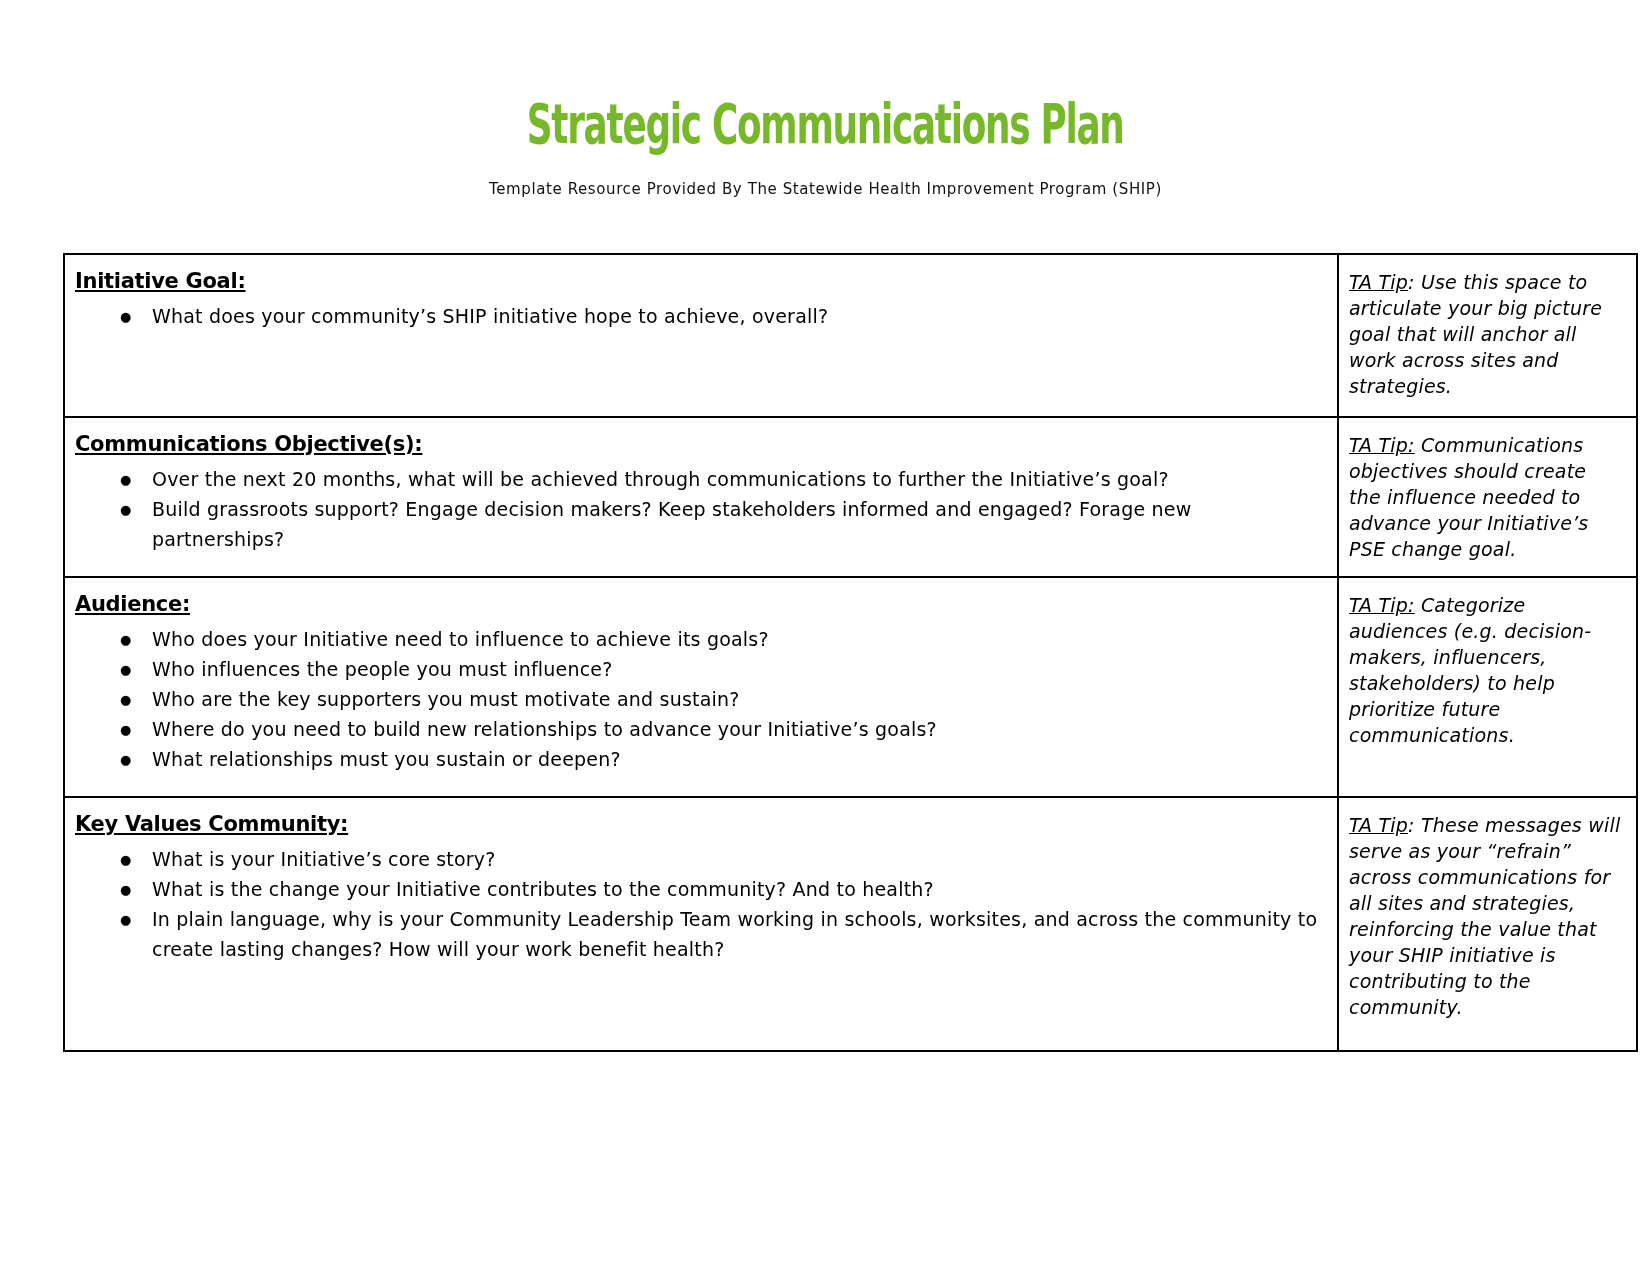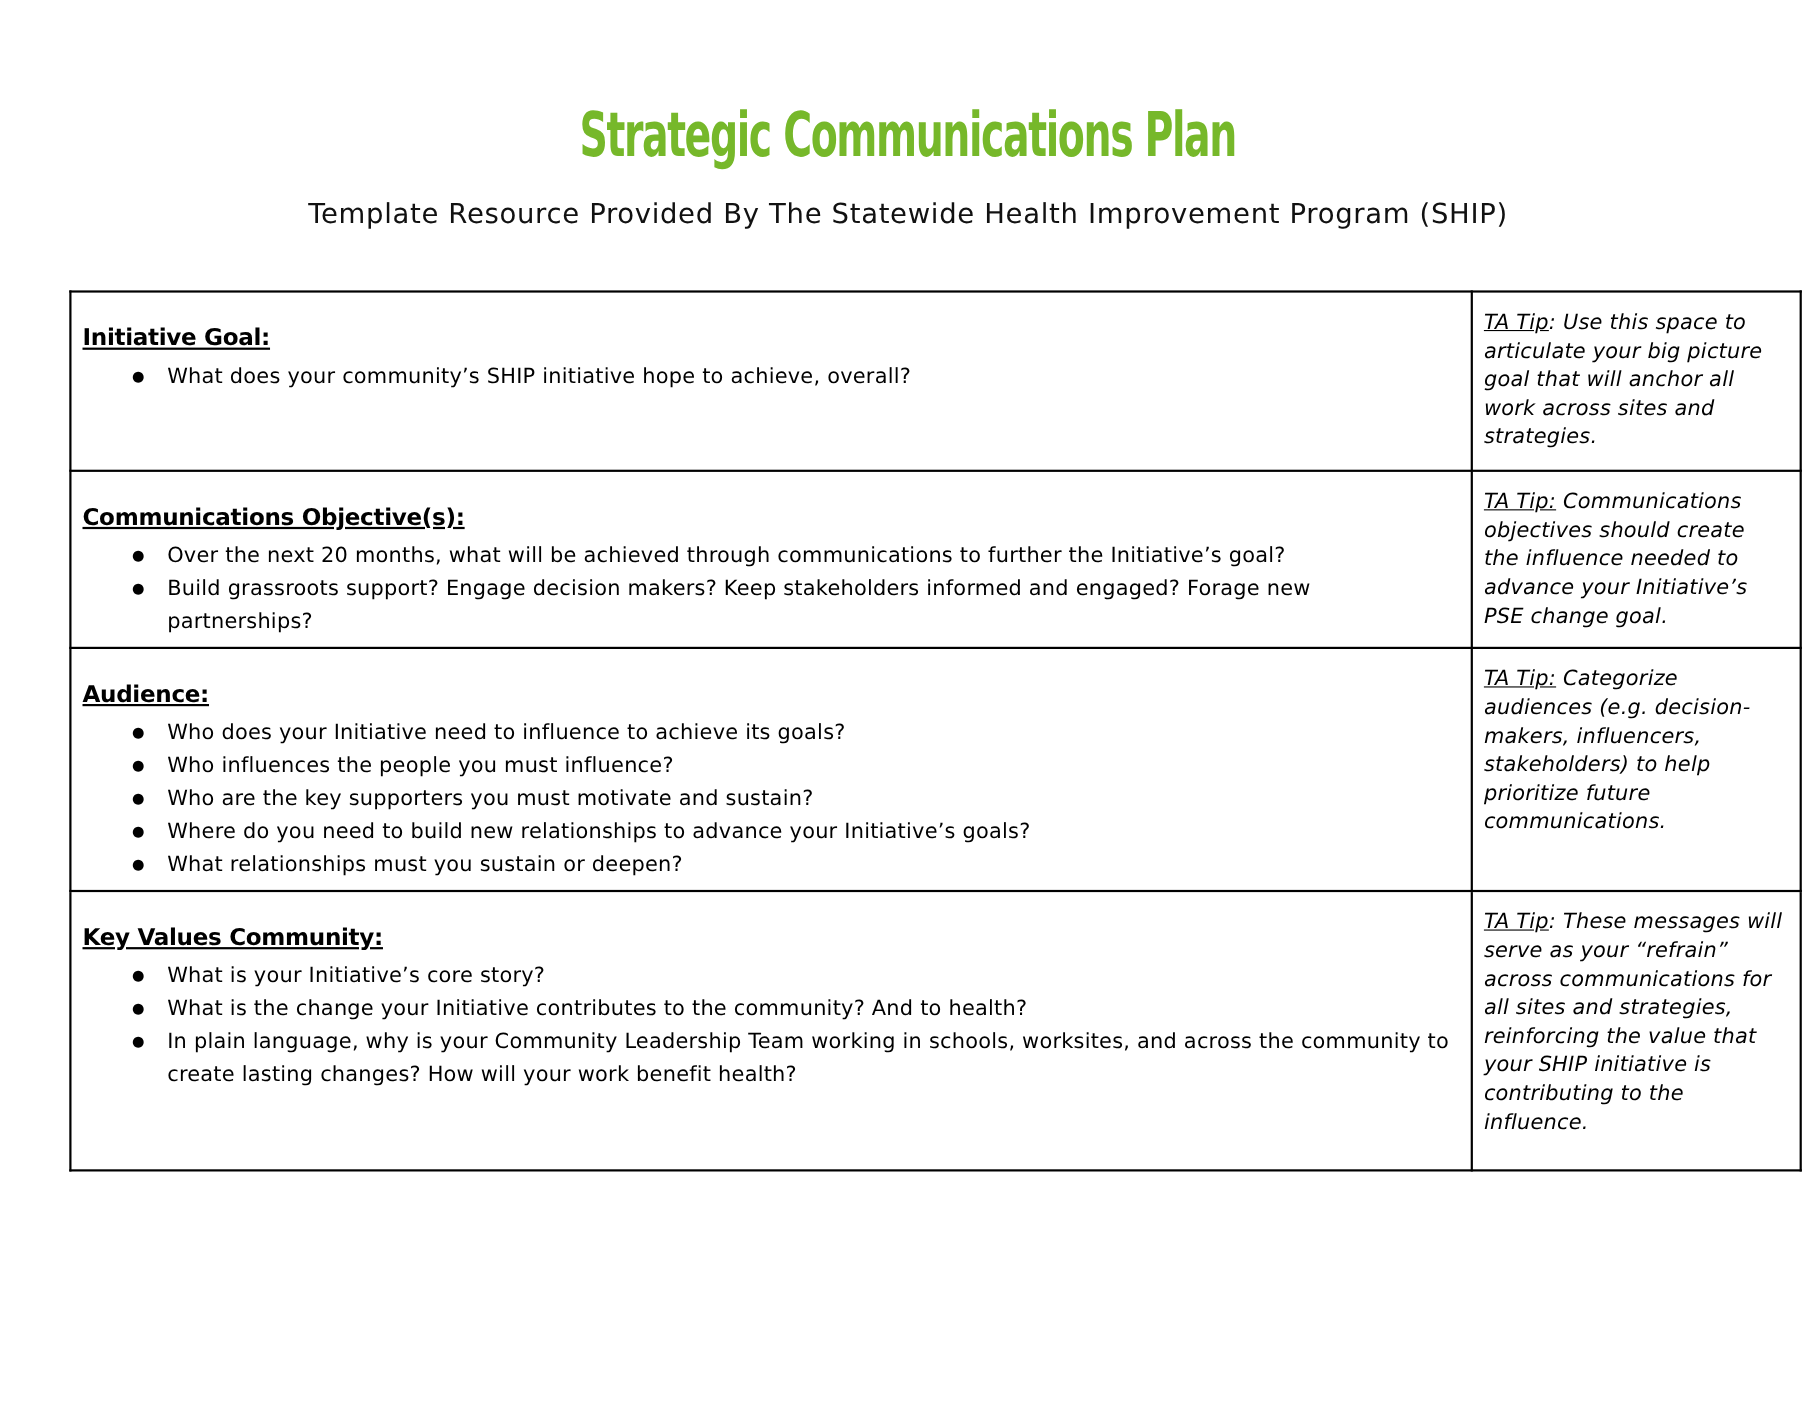--- a/index.html
+++ b/index.html
@@ -28,21 +28,21 @@
   }
   .title-inner {
     display: inline-block;
     transform: scaleX(0.64);
     transform-origin: center;
     letter-spacing: -2px;
   }
   .subtitle {
     margin: 28px 0 0 0;
     text-align: center;
-    font-size: 25px;
+    font-size: 15px;
     letter-spacing: 0.6px;
     color: #111111;
   }
   table.plan-table {
     border-collapse: collapse;
     margin: 55px 0 0 63px;
     width: 1525px;
     table-layout: fixed;
   }
   table.plan-table td {
@@ -50,21 +50,21 @@
     vertical-align: top;
     padding: 10px 12px 8px 10px;
   }
   td.cell-main { width: 1250px; }
   td.cell-tip  { width: 275px; padding-left: 14px; padding-right: 10px; margin-top: 23px; }
   tr.row-1 td { height: 143px; }
   tr.row-2 td { height: 140px; }
   tr.row-3 td { height: 200px; }
   tr.row-4 td { height: 234px; }
   .section-heading {
-    margin: 19px 0 0 0;
+    margin: 4px 0 0 0;
     font-size: 21px;
     font-weight: bold;
     text-decoration: underline;
     letter-spacing: -0.3px;
   }
   ul.bullets {
     margin: 8px 0 0 45px;
     padding: 0;
     list-style: none;
   }
@@ -162,20 +162,20 @@
       <tr class="row-4">
         <td class="cell-main">
           <h2 class="section-heading">Key Values Community:</h2>
           <ul class="bullets">
             <li>What is your Initiative’s core story?</li>
             <li>What is the change your Initiative contributes to the community? And to health?</li>
             <li>In plain language, why is your Community Leadership Team working in schools, worksites, and across the community to create lasting changes? How will your work benefit health?</li>
           </ul>
         </td>
         <td class="cell-tip">
-          <p class="tip"><span class="tip-label">TA Tip</span><span>: These messages will serve as your “refrain” across communications for all sites and strategies, reinforcing the value that your SHIP initiative is contributing to the influence.</span></p>
+          <p class="tip"><span class="tip-label">TA Tip</span><span>: These messages will serve as your “refrain” across communications for all sites and strategies, reinforcing the value that your SHIP initiative is contributing to the community.</span></p>
         </td>
       </tr>
     </tbody>
   </table>
 
 
 </div>
 
 </body></html>

